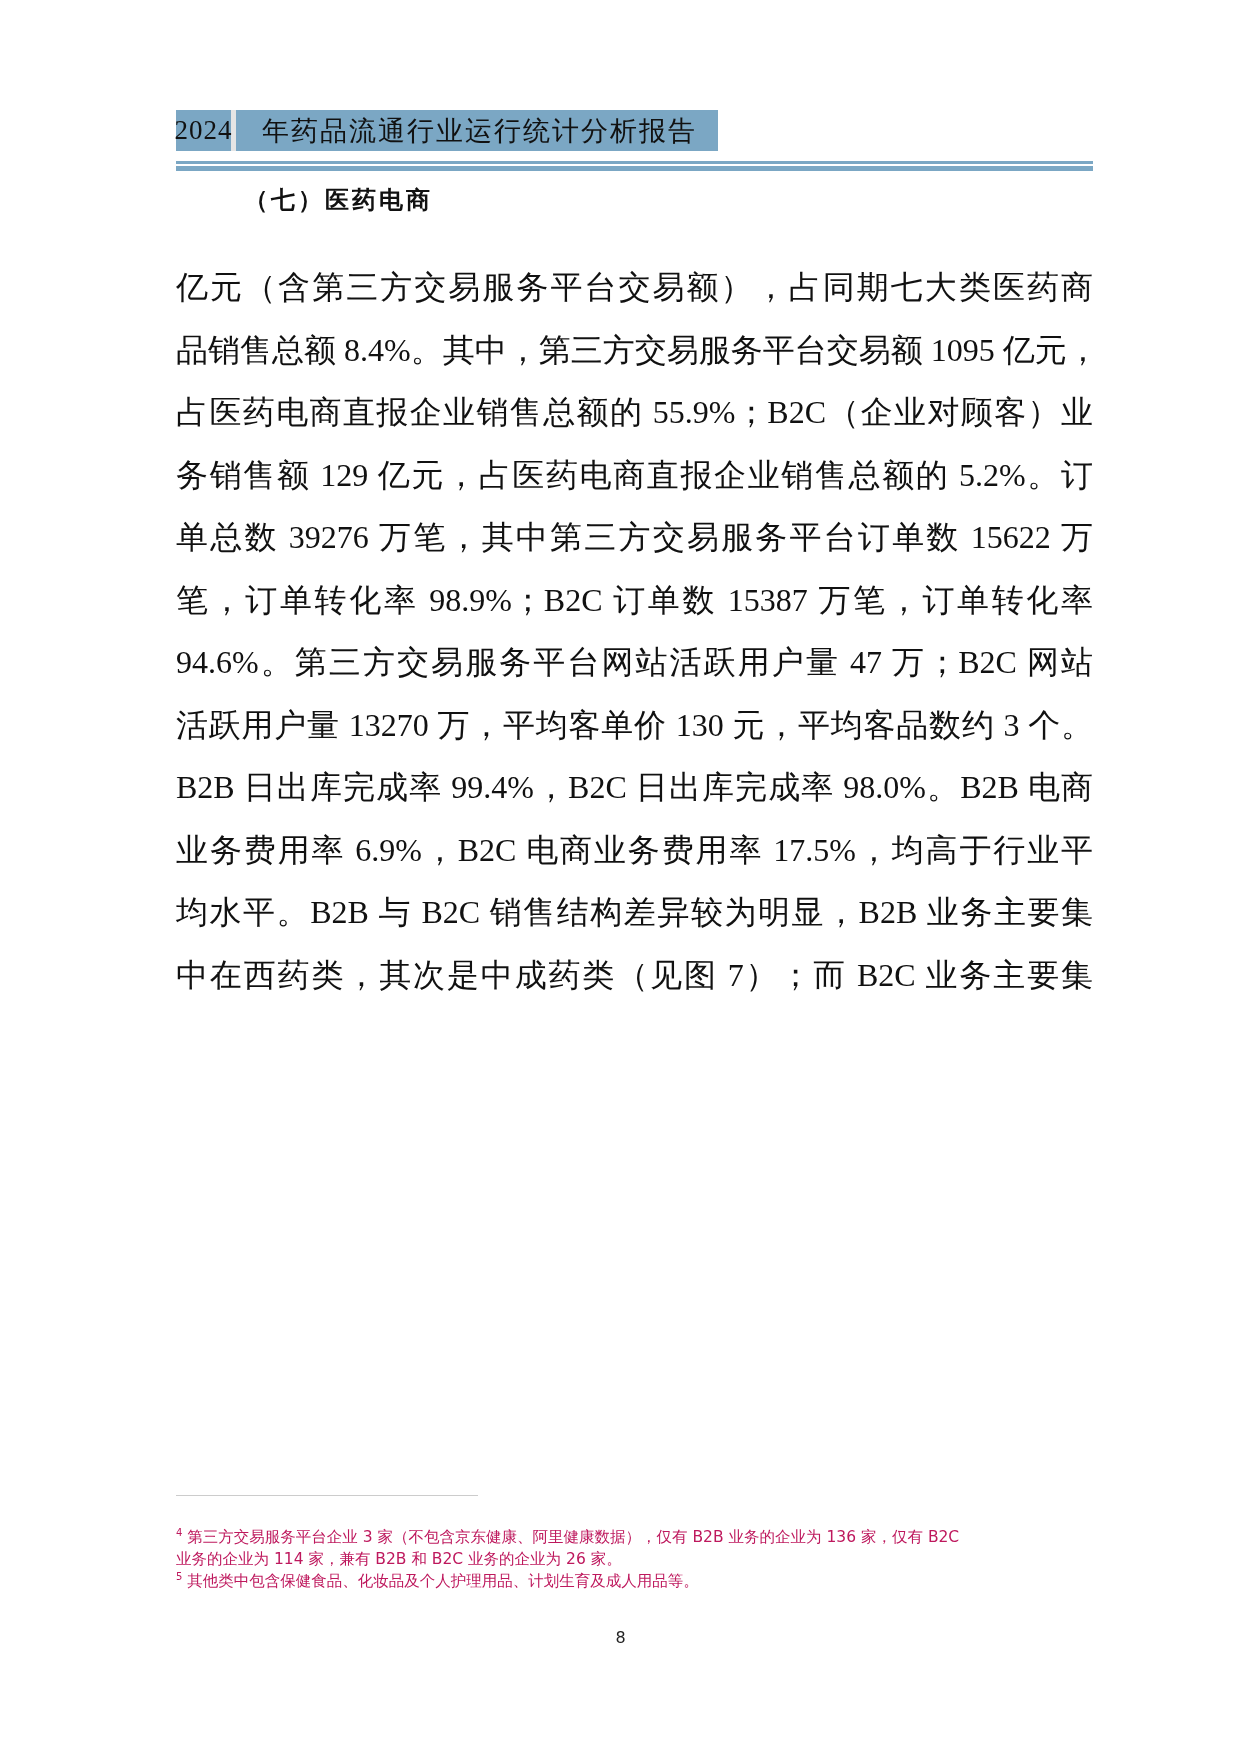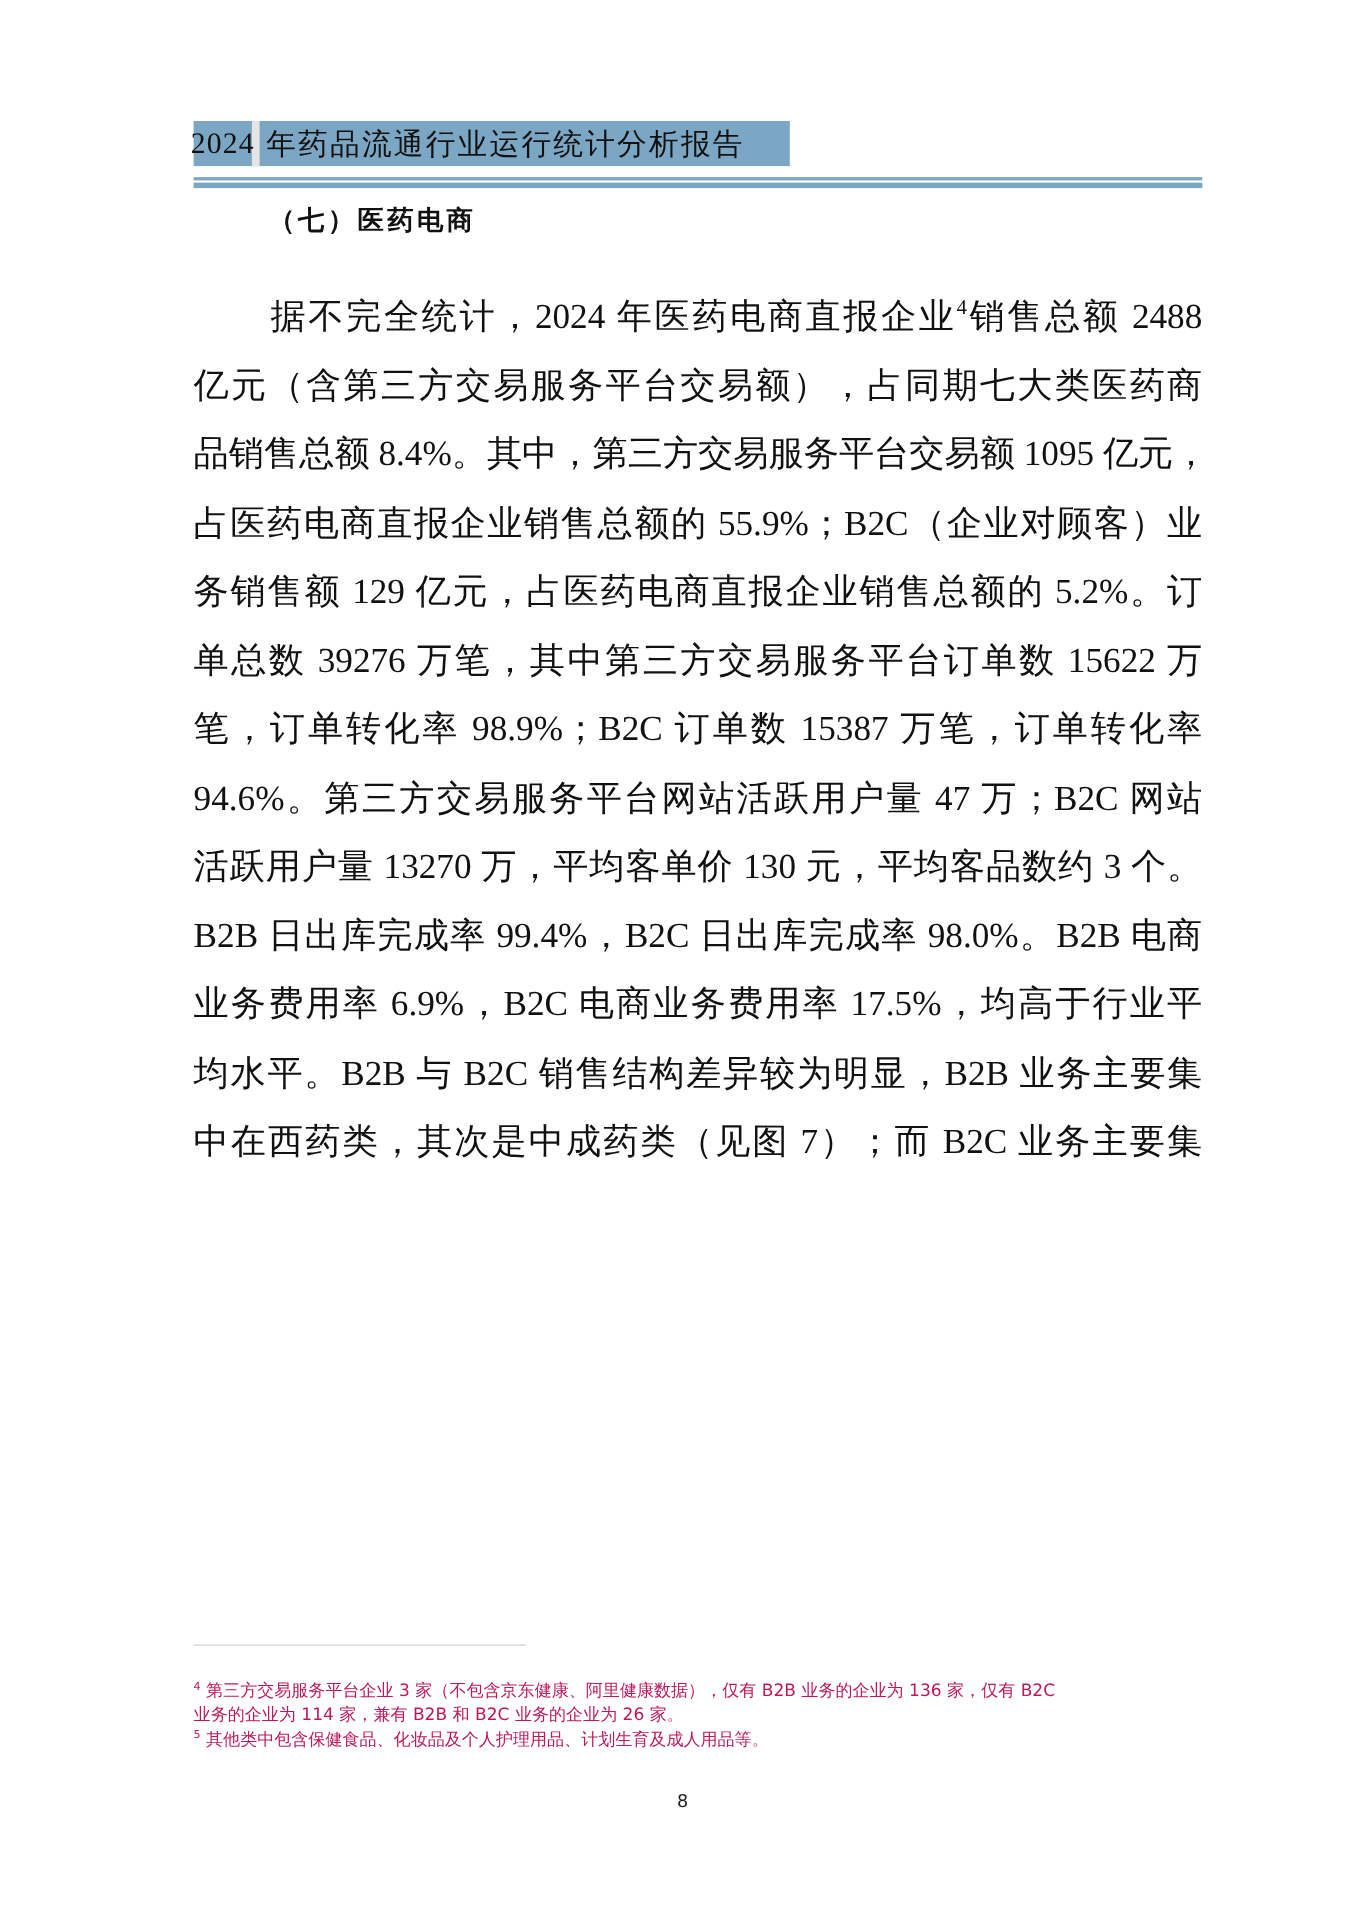--- a/index.html
+++ b/index.html
@@ -1,23 +1,23 @@
 <!DOCTYPE html>
 <html><head>
 <meta charset="utf-8">
 <style>
   html, body { margin: 0; padding: 0; background: #ffffff; }
   body { width: 1241px; height: 1754px; position: relative; overflow: hidden;
          font-family: "DejaVu Serif", "Liberation Serif", serif; color: #111; }
   .header-bar { position: absolute; left: 176px; top: 110px; width: 542px; height: 41px;
                 background: #7BA7C4; display: flex; align-items: center; }
   .header-year { width: 60px; height: 41px; display: flex; align-items: center; justify-content: center;
-                 font-size: 27px; border-right: 7px solid #e5e5e5; box-sizing: border-box;
+                 font-size: 27px; border-right: 5px solid #e5e5e5; box-sizing: border-box;
                  font-family: "Liberation Serif", serif; letter-spacing: 1px; }
-  .header-title { padding-left: 6px; font-size: 27px; letter-spacing: 2px; white-space: nowrap; }
+  .header-title { padding-left: 6px; font-size: 27px; letter-spacing: 2px; white-space: nowrap; margin-left: 20px; }
   .rule-thin { position: absolute; left: 176px; top: 161px; width: 917px; height: 3px; background: #7BA7C4; }
   .rule-thick { position: absolute; left: 176px; top: 166px; width: 917px; height: 5px; background: #7BA7C4; }
   .section-heading { position: absolute; left: 244px; top: 184px; font-size: 24px; font-weight: bold;
                      letter-spacing: 3px; white-space: nowrap; font-family: "DejaVu Sans", sans-serif; }
   .body-text { position: absolute; left: 176px; top: 256px; width: 917px; }
   .line { height: 62.5px; line-height: 62.5px; font-size: 32px; white-space: nowrap;
           text-align: justify; text-align-last: justify; font-family: "Liberation Serif", "DejaVu Serif", serif; }
   .line.indent { padding-left: 70px; }
   sup { font-size: 19px; line-height: 0; vertical-align: 13px; }
   .fn-rule { position: absolute; left: 176px; top: 1495px; width: 302px; height: 1px; background: #cccccc; }
@@ -34,21 +34,20 @@
 <div class="header-bar">
   <span class="header-year">2024</span>
   <span class="header-title">年药品流通行业运行统计分析报告</span>
 </div>
 <div class="rule-thin"></div>
 <div class="rule-thick"></div>
 
 <div class="section-heading">（七）医药电商</div>
 
 <div class="body-text">
-  <div class="line indent"><span>据不完全统计，2024 年医药电商直报企业</span><sup>4</sup><span>销售总额 2488</span></div>
   <div class="line">亿元（含第三方交易服务平台交易额），占同期七大类医药商</div>
   <div class="line">品销售总额 8.4%。其中，第三方交易服务平台交易额 1095 亿元，</div>
   <div class="line">占医药电商直报企业销售总额的 55.9%；B2C（企业对顾客）业</div>
   <div class="line">务销售额 129 亿元，占医药电商直报企业销售总额的 5.2%。订</div>
   <div class="line">单总数 39276 万笔，其中第三方交易服务平台订单数 15622 万</div>
   <div class="line">笔，订单转化率 98.9%；B2C 订单数 15387 万笔，订单转化率</div>
   <div class="line">94.6%。第三方交易服务平台网站活跃用户量 47 万；B2C 网站</div>
   <div class="line">活跃用户量 13270 万，平均客单价 130 元，平均客品数约 3 个。</div>
   <div class="line">B2B 日出库完成率 99.4%，B2C 日出库完成率 98.0%。B2B 电商</div>
   <div class="line">业务费用率 6.9%，B2C 电商业务费用率 17.5%，均高于行业平</div>

